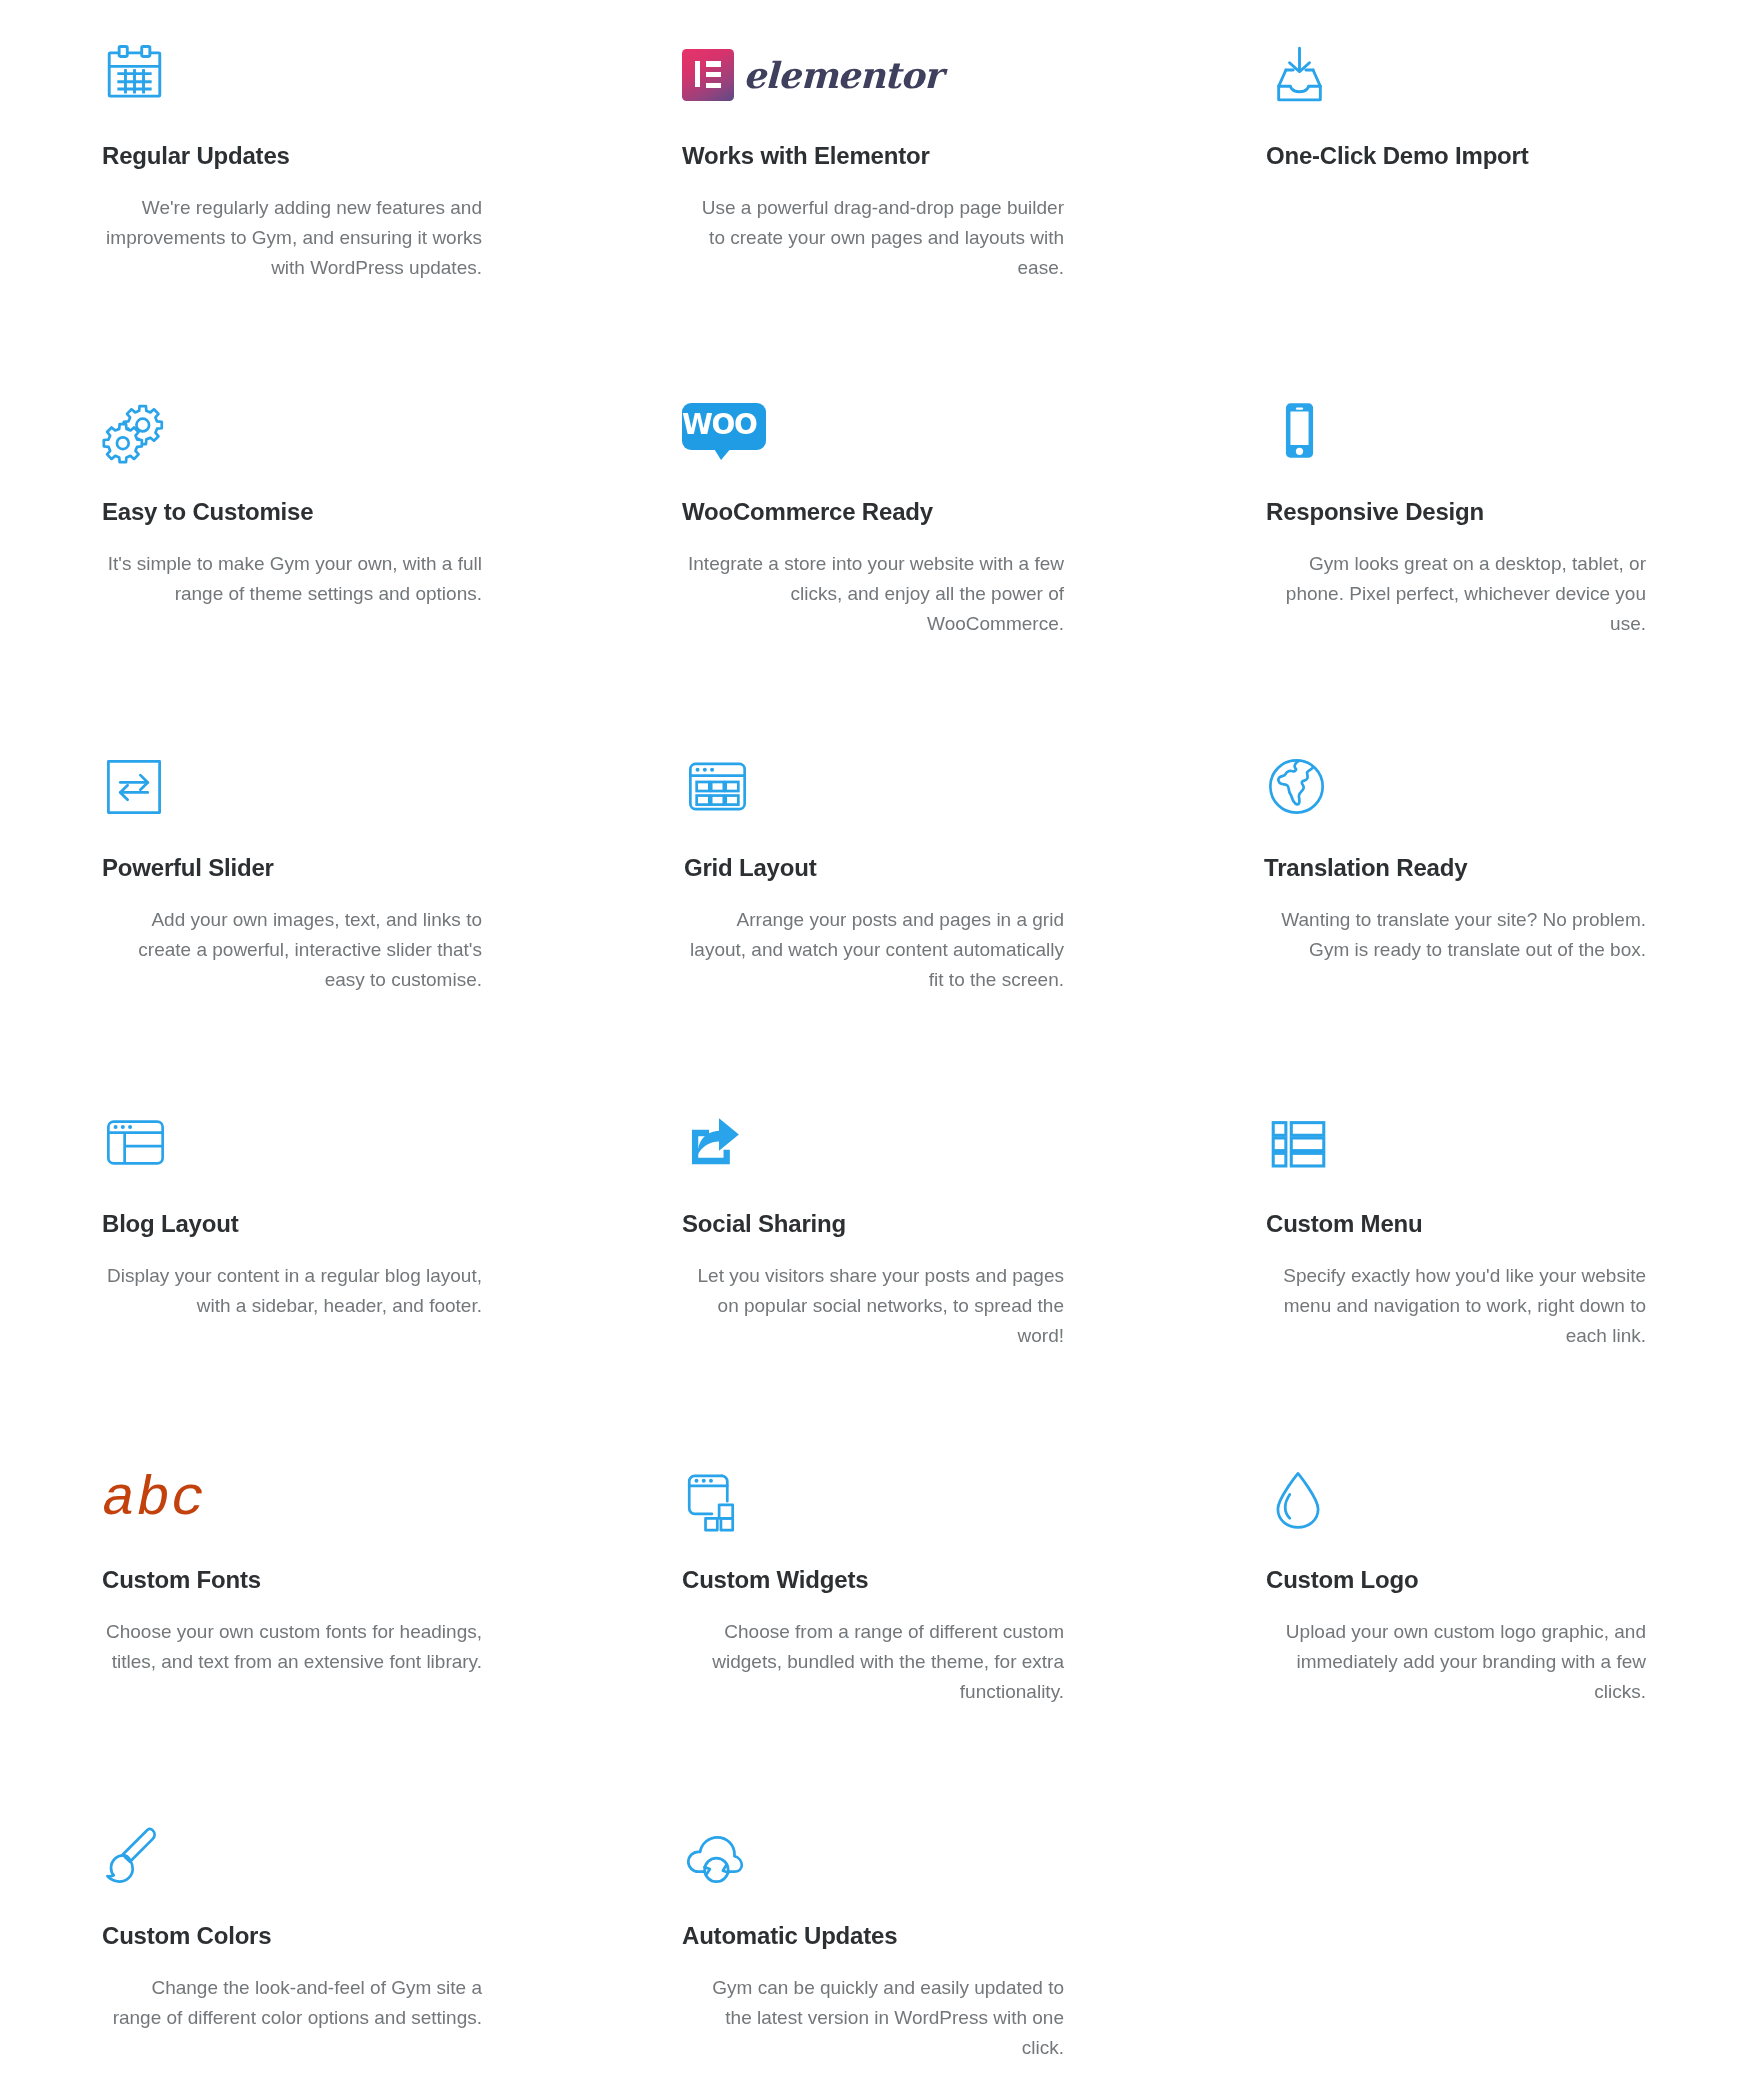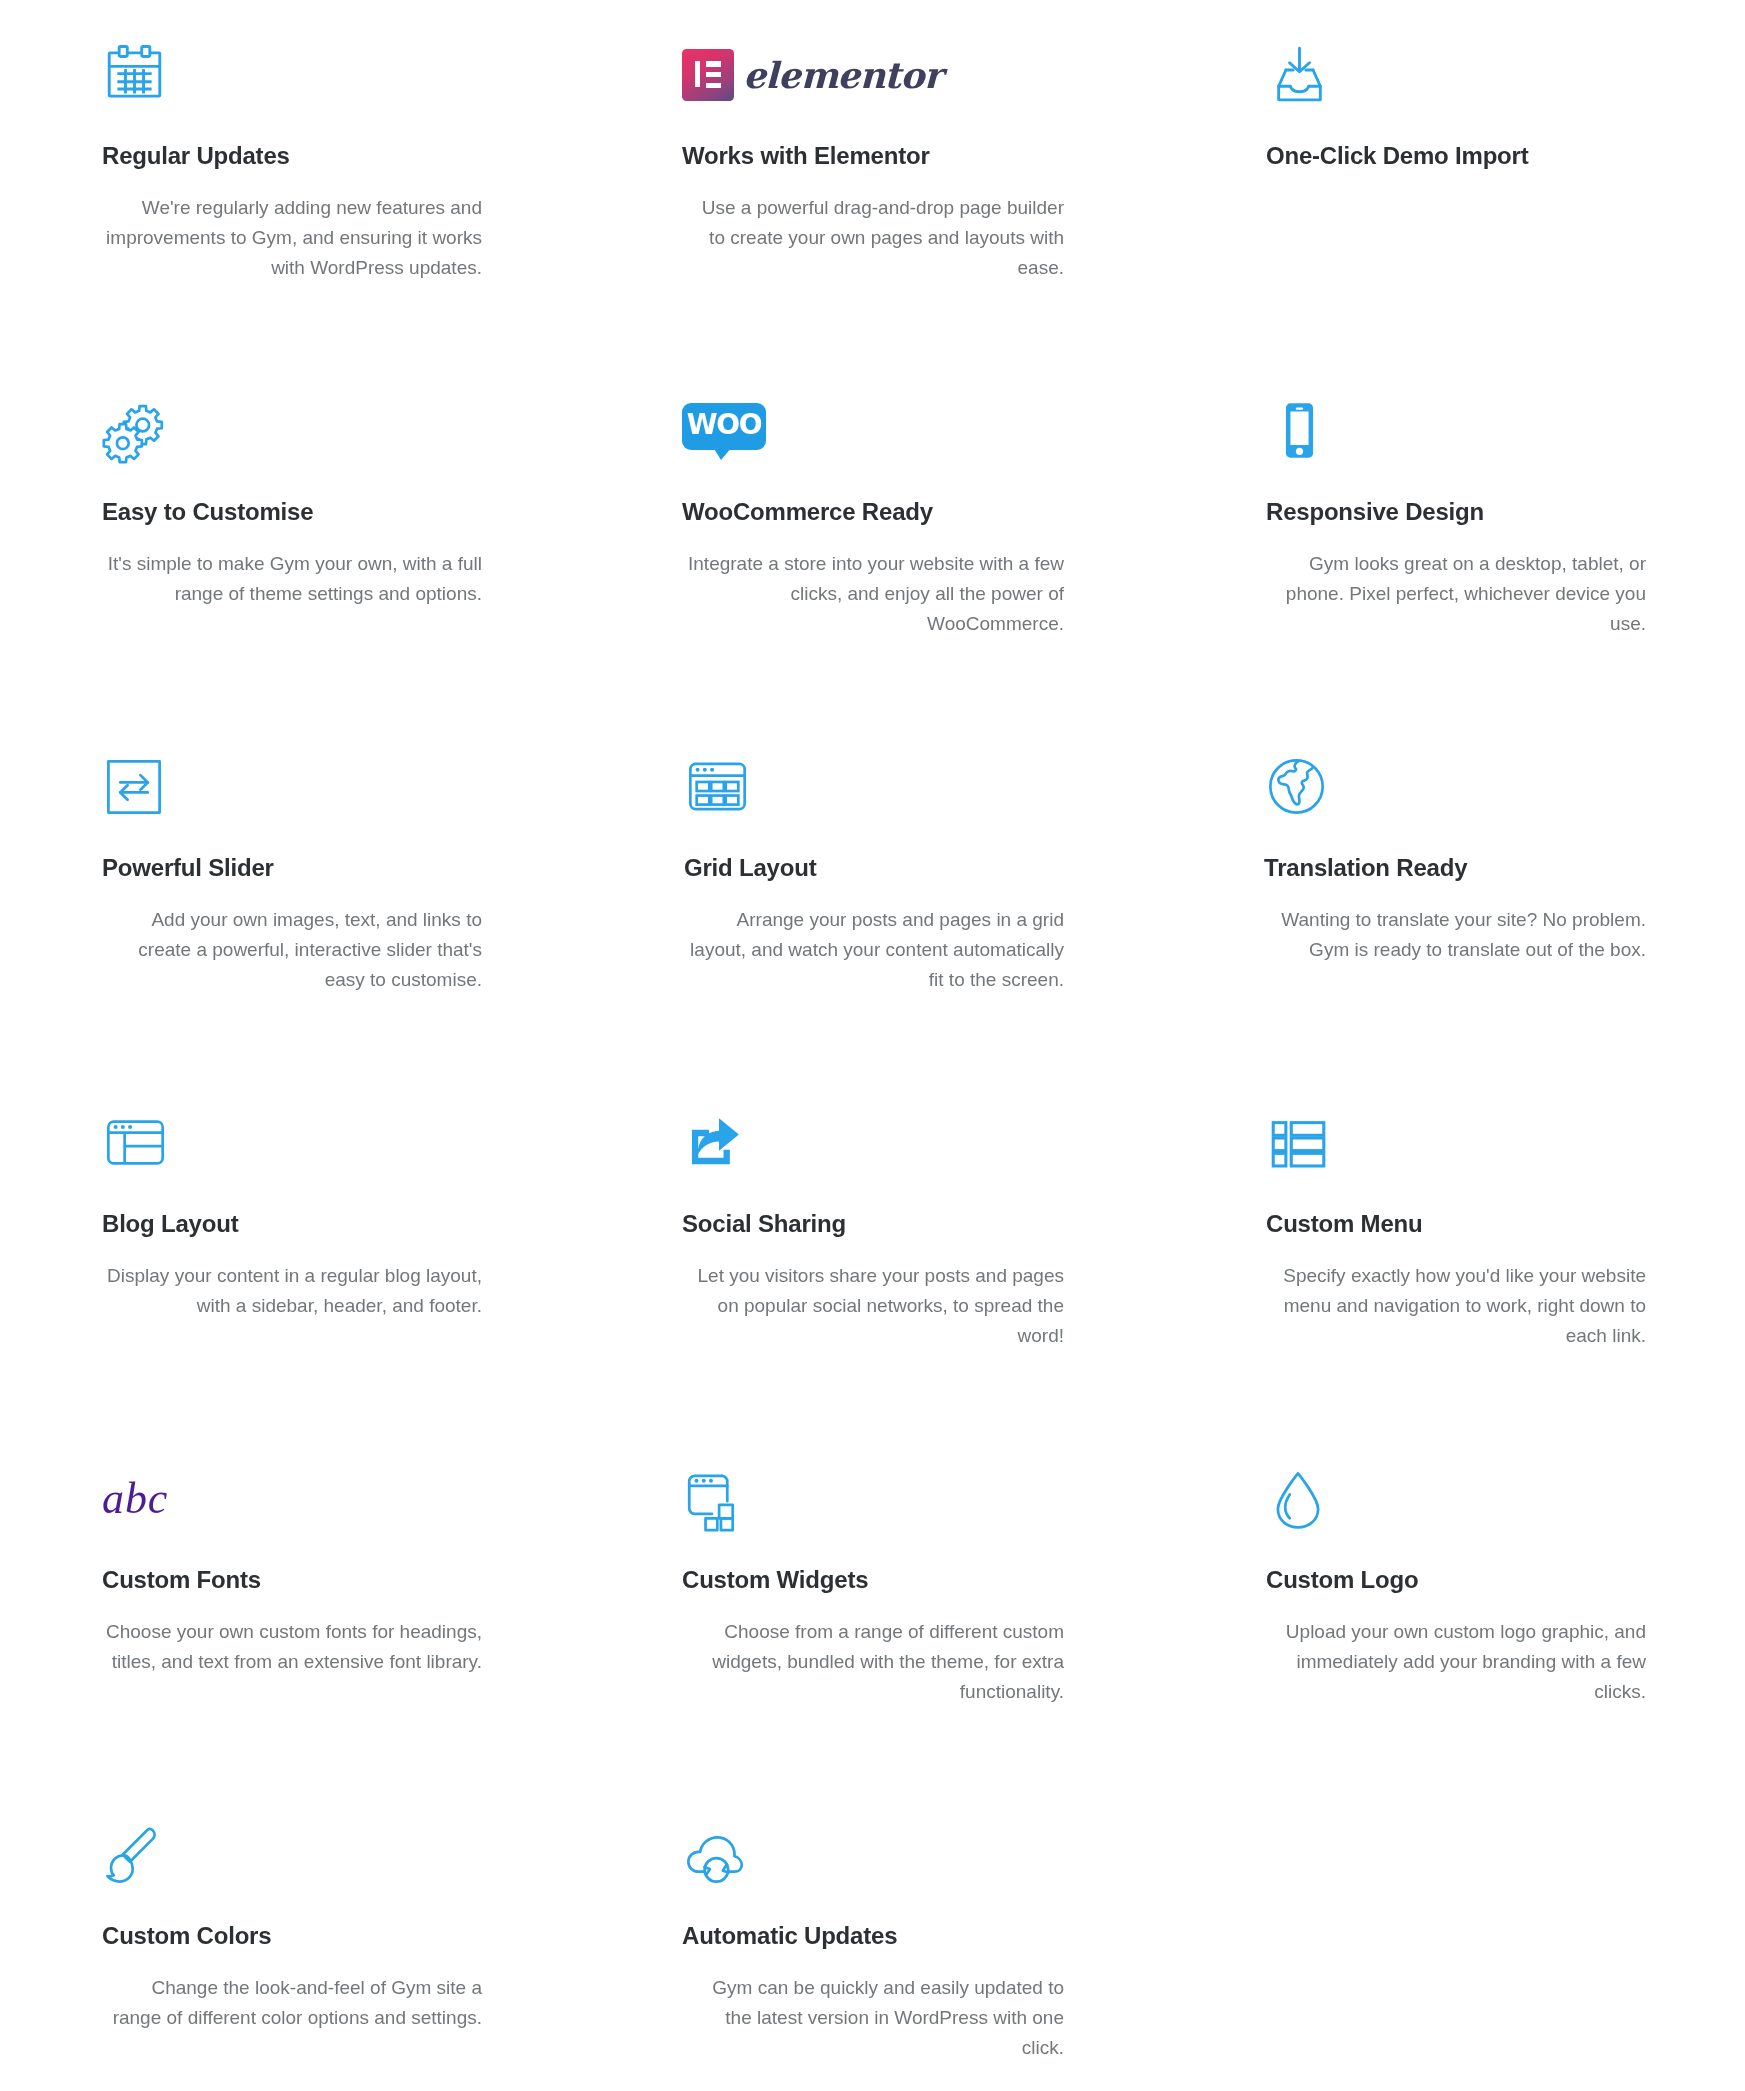--- a/index.html
+++ b/index.html
@@ -98,21 +98,21 @@
     line-height: 1;
     transform: skewX(-4deg);
   }
 
   
   .woo-logo { position: relative; width: 84px; height: 56px; }
   .woo-bubble {
     width: 84px; height: 47px;
     background: #1f9ce4;
     border-radius: 9px;
-    display: flex; align-items: center; justify-content: center;
+    display: flex; align-items: center; 
   }
   .woo-bubble span {
     color: #fff;
     font-family: "DejaVu Sans", sans-serif;
     font-weight: bold;
     font-size: 28px;
     letter-spacing: -1.4px;
     line-height: 1;
     transform: translateY(-0.9px);
   }
@@ -120,24 +120,24 @@
     position: absolute;
     left: 31px; top: 44px;
     width: 0; height: 0;
     border-left: 8.2px solid transparent;
     border-right: 11.8px solid transparent;
     border-top: 13.6px solid #1f9ce4;
   }
 
   
   .abc-mark {
-    font-family: Liberation Serif, serif;
+    font-family: Liberation Mono, monospace;
     font-style: italic;
-    font-size: 44px;
-    color: #4c1d95;
+    font-size: 56px;
+    color: #c2410c;
     line-height: 1;
     letter-spacing: 0.9px;
   }
 </style>
 </head>
 <body>
 
 <div class="features-grid">
 
   <div class="feature-card col1">

